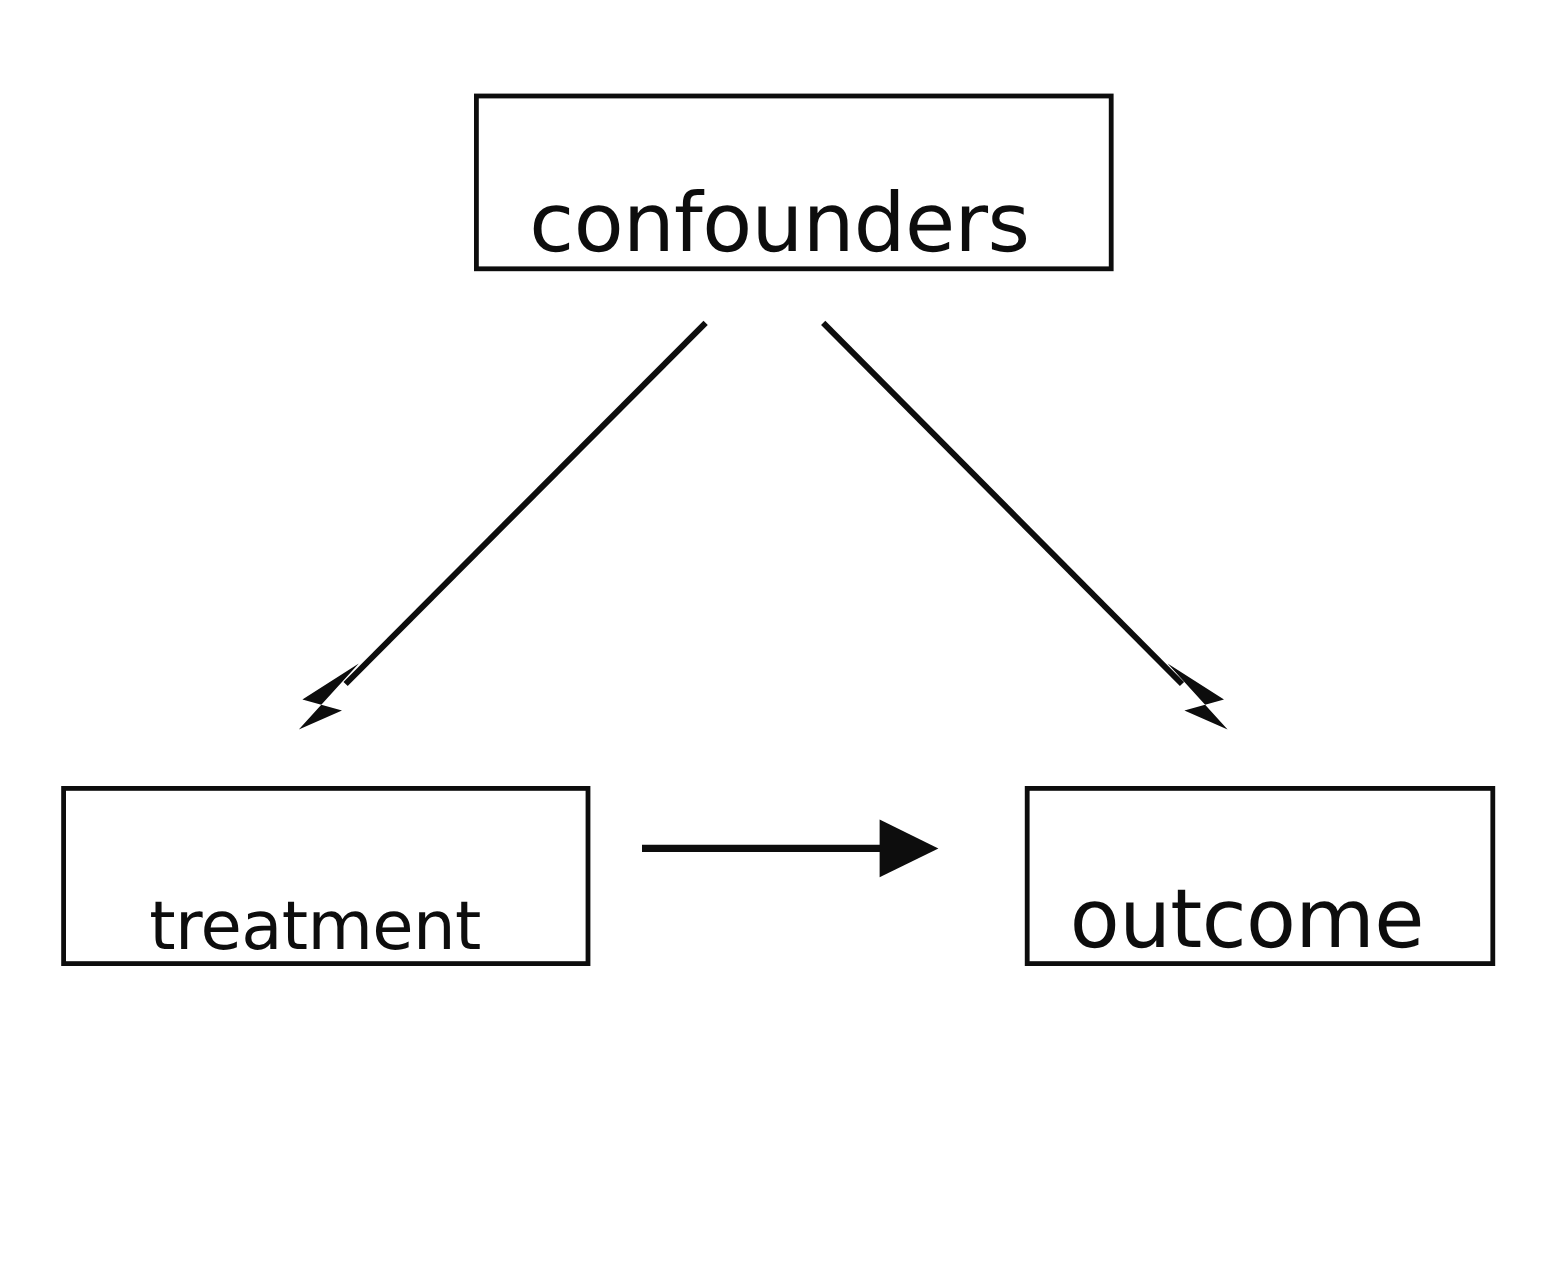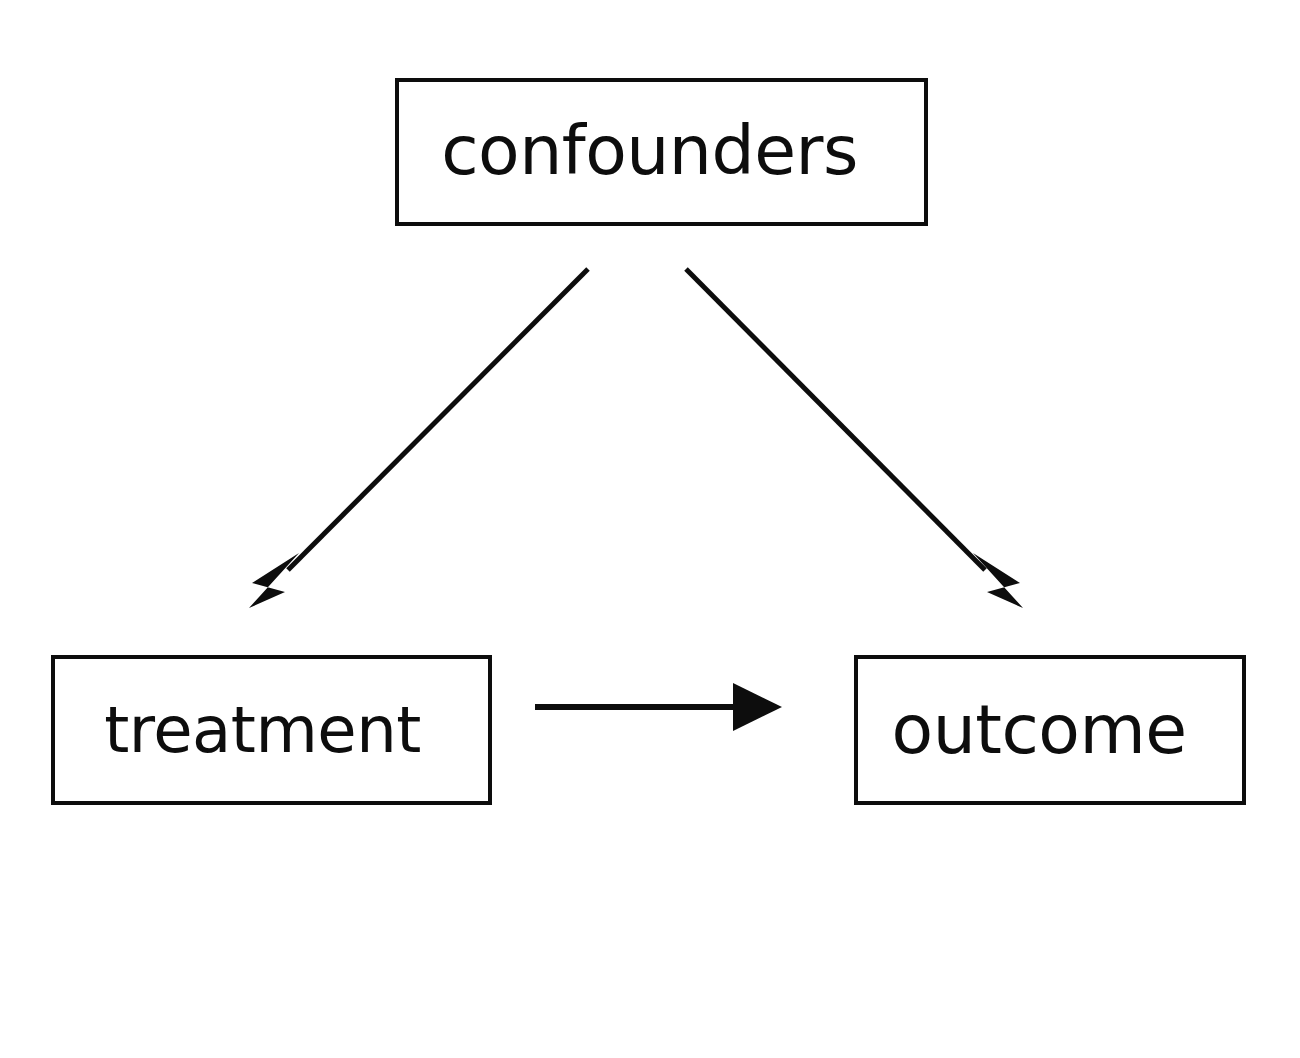--- a/index.html
+++ b/index.html
@@ -15,21 +15,21 @@
     background: #ffffff;
     overflow: hidden;
     font-family: "DejaVu Sans", "Liberation Sans", sans-serif;
   }
   .node-box {
     position: absolute;
     box-sizing: border-box;
     background: #ffffff;
     border: 4px solid #0d0d0d;
     display: flex;
-    align-items: center;
+    align-items: flex-end;
     justify-content: center;
   }
   .node-label {
     color: #0d0d0d;
     font-weight: 400;
     line-height: 1;
     white-space: nowrap;
     letter-spacing: -0.5px;
   }
   
@@ -46,21 +46,21 @@
     top: -1px;
   }
   
   #node-treatment {
     left: 51px;
     top: 655px;
     width: 441px;
     height: 150px;
   }
   #node-treatment .node-label {
-    font-size: 64px;
+    font-size: 56px;
     position: relative;
     left: -9px;
     top: 0px;
   }
   
   #node-outcome {
     left: 826px;
     top: 655px;
     width: 392px;
     height: 150px;

